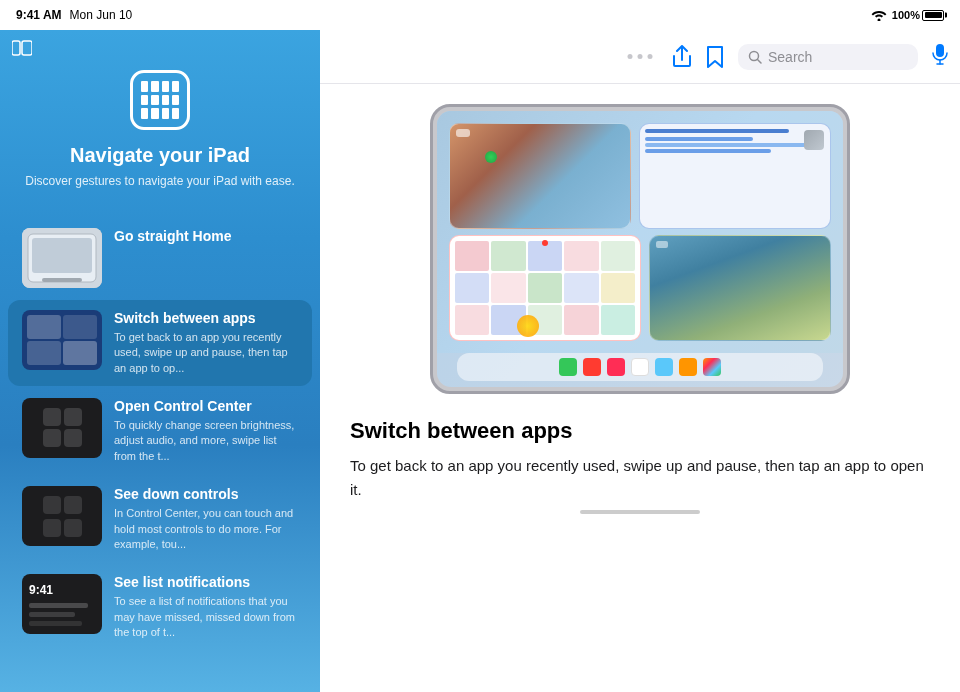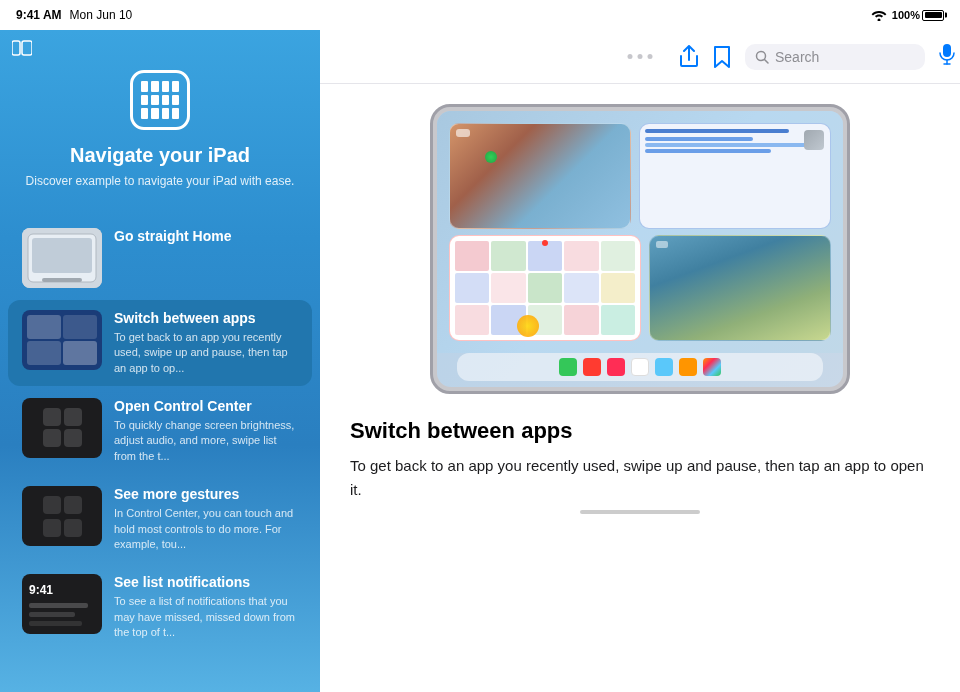--- a/index.html
+++ b/index.html
@@ -323,21 +323,21 @@
           <div class="sidebar-icon-grid-dot"></div>
           <div class="sidebar-icon-grid-dot"></div>
           <div class="sidebar-icon-grid-dot"></div>
           <div class="sidebar-icon-grid-dot"></div>
           <div class="sidebar-icon-grid-dot"></div>
           <div class="sidebar-icon-grid-dot"></div>
           <div class="sidebar-icon-grid-dot"></div>
           <div class="sidebar-icon-grid-dot"></div>
         </div>
         <div class="sidebar-title">Navigate your iPad</div>
-        <div class="sidebar-subtitle">Discover example to navigate your iPad with ease.</div>
+        <div class="sidebar-subtitle">Discover gestures to navigate your iPad with ease.</div>
       </div>
 
       <div class="sidebar-items">
 
         <div class="sidebar-item">
           <div class="sidebar-item-thumb thumb-go-home">
             <svg width="80" height="60" viewBox="0 0 80 60">
               <rect width="80" height="60" fill="#d0d8e0"></rect>
               <rect x="6" y="6" width="68" height="48" rx="5" fill="#e8eef4" stroke="#b0b8c0" stroke-width="1"></rect>
               <rect x="10" y="10" width="60" height="35" rx="3" fill="#c0ccd8"></rect>
@@ -384,21 +384,21 @@
             <div style="display:flex;gap:3px;margin-bottom:2px;">
               <div style="width:18px;height:18px;background:rgba(255,255,255,0.12);border-radius:4px;"></div>
               <div style="width:18px;height:18px;background:rgba(255,255,255,0.12);border-radius:4px;"></div>
             </div>
             <div style="display:flex;gap:3px;">
               <div style="width:18px;height:18px;background:rgba(255,255,255,0.12);border-radius:4px;"></div>
               <div style="width:18px;height:18px;background:rgba(255,255,255,0.12);border-radius:4px;"></div>
             </div>
           </div>
           <div class="sidebar-item-text">
-            <div class="sidebar-item-title">See more gestures</div>
+            <div class="sidebar-item-title">See down controls</div>
             <div class="sidebar-item-desc">In Control Center, you can touch and hold most controls to do more. For example, tou...</div>
           </div>
         </div>
 
         <div class="sidebar-item">
           <div class="sidebar-item-thumb" style="background:#1c1c1e;border-radius:8px;padding:7px;display:flex;flex-direction:column;gap:4px;justify-content:center;">
             <div style="font-size:12px;font-weight:700;color:#fff;margin-bottom:2px;">9:41</div>
             <div style="height:5px;background:rgba(255,255,255,0.2);border-radius:2px;width:90%;"></div>
             <div style="height:5px;background:rgba(255,255,255,0.15);border-radius:2px;width:70%;"></div>
             <div style="height:5px;background:rgba(255,255,255,0.1);border-radius:2px;width:80%;"></div>
@@ -408,21 +408,21 @@
             <div class="sidebar-item-desc">To see a list of notifications that you may have missed, missed down from the top of t...</div>
           </div>
         </div>
 
       </div>
 
     </div>
 
     <div class="main-content">
 
-      <div style="height:54px;display:flex;align-items:center;justify-content:center;padding:0 5px;border-bottom:1px solid #e5e5ea;position:relative;">
+      <div style="height:54px;display:flex;align-items:center;justify-content:center;padding:0 12px;border-bottom:1px solid #e5e5ea;position:relative;">
         <div style="display:flex;gap:5px;position:absolute;left:50%;transform:translateX(-50%);">
           <div class="top-bar-dot"></div>
           <div class="top-bar-dot"></div>
           <div class="top-bar-dot"></div>
         </div>
         <div style="display:flex;align-items:center;gap:14px;margin-left:auto;">
           <button class="toolbar-btn" title="Share">
             <svg width="20" height="24" viewBox="0 0 20 24" fill="#007aff">
               <path d="M10 1v14M5 6l5-5 5 5" stroke="#007aff" stroke-width="2" fill="none" stroke-linecap="round" stroke-linejoin="round"></path>
               <path d="M2 11v9a1 1 0 001 1h14a1 1 0 001-1v-9" stroke="#007aff" stroke-width="2" fill="none" stroke-linecap="round"></path>

